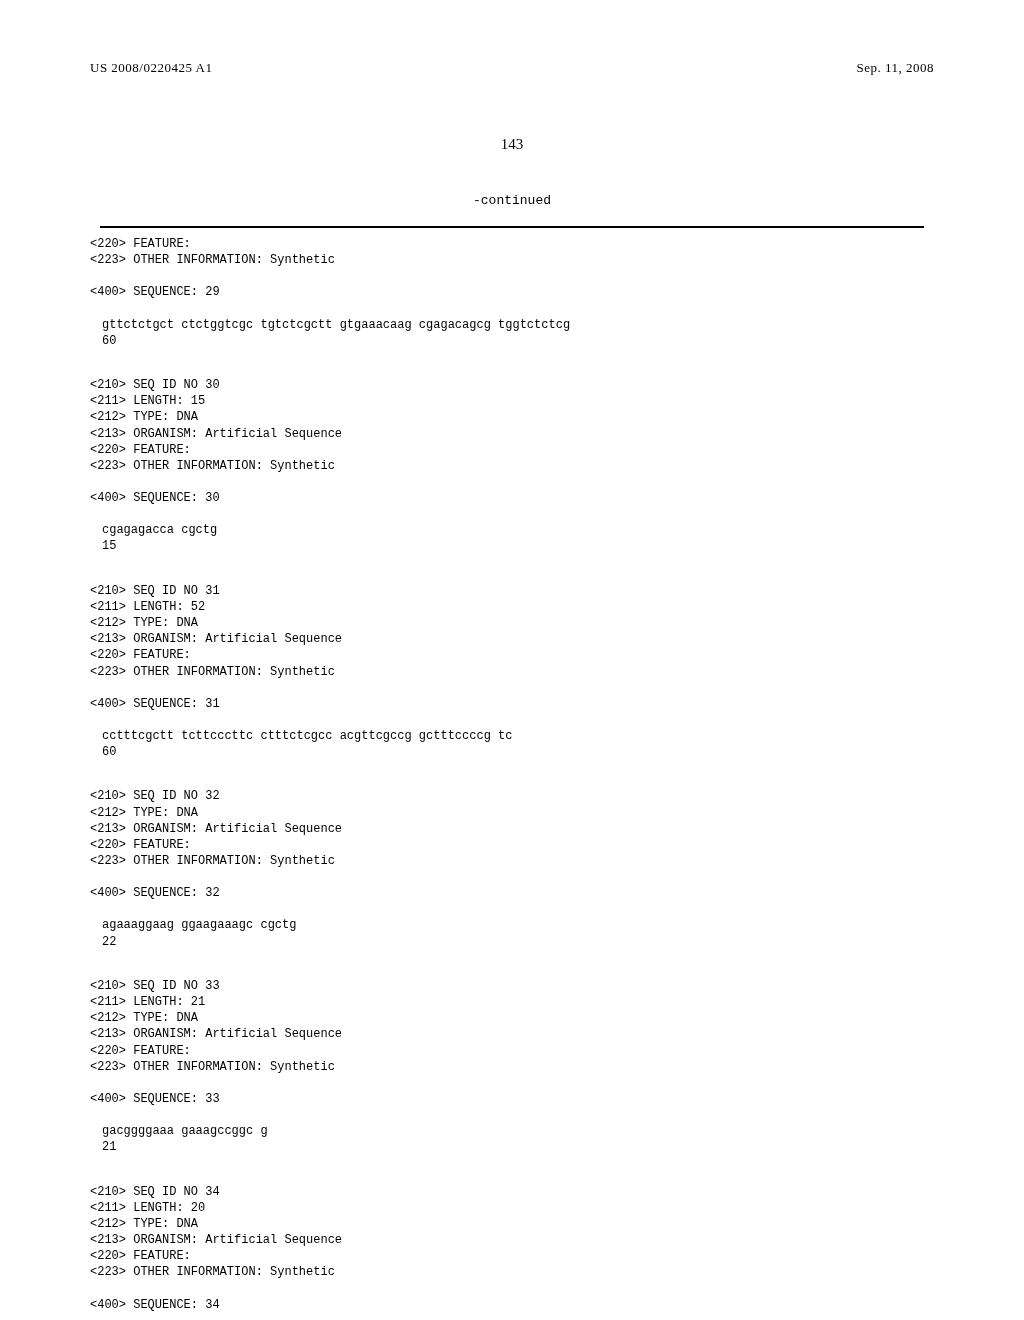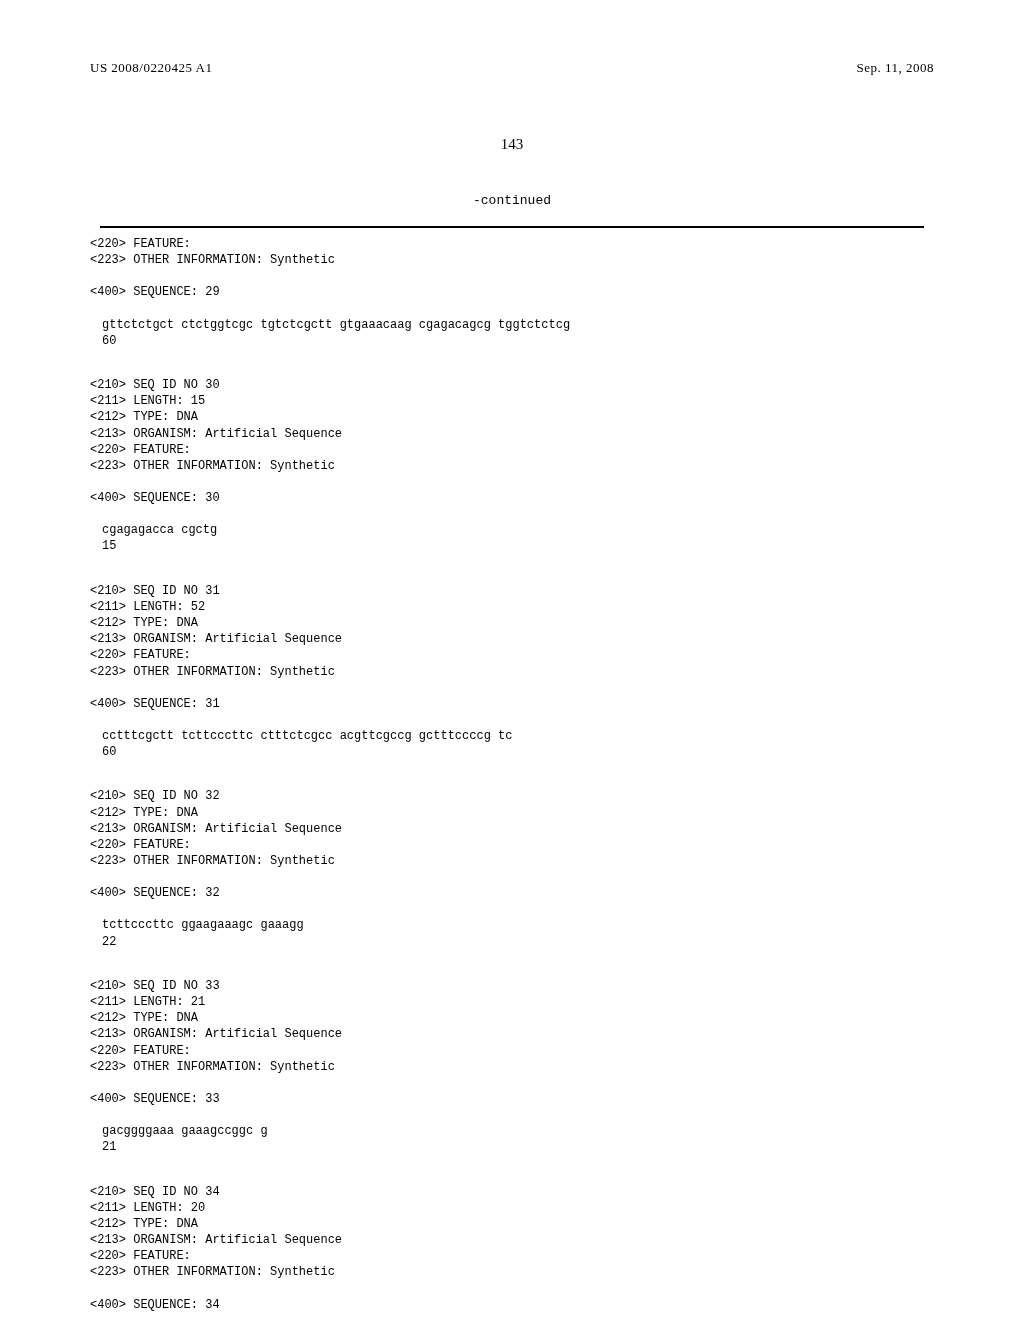--- a/index.html
+++ b/index.html
@@ -120,21 +120,21 @@
 
   <div class="seqblock">&lt;210&gt; SEQ ID NO 32</div>
   <div class="seqblock">&lt;212&gt; TYPE: DNA</div>
   <div class="seqblock">&lt;213&gt; ORGANISM: Artificial Sequence</div>
   <div class="seqblock">&lt;220&gt; FEATURE:</div>
   <div class="seqblock">&lt;223&gt; OTHER INFORMATION: Synthetic</div>
   <div class="gap"></div>
   <div class="seqblock">&lt;400&gt; SEQUENCE: 32</div>
   <div class="gap"></div>
   <div class="seqline">
-    <span>tcttcccttc ggaagaaagc gaaagg</span>
+    <span>agaaaggaag ggaagaaagc cgctg</span>
     <span>22</span>
   </div>
 
   <div class="biggap"></div>
 
   <div class="seqblock">&lt;210&gt; SEQ ID NO 33</div>
   <div class="seqblock">&lt;211&gt; LENGTH: 21</div>
   <div class="seqblock">&lt;212&gt; TYPE: DNA</div>
   <div class="seqblock">&lt;213&gt; ORGANISM: Artificial Sequence</div>
   <div class="seqblock">&lt;220&gt; FEATURE:</div>

